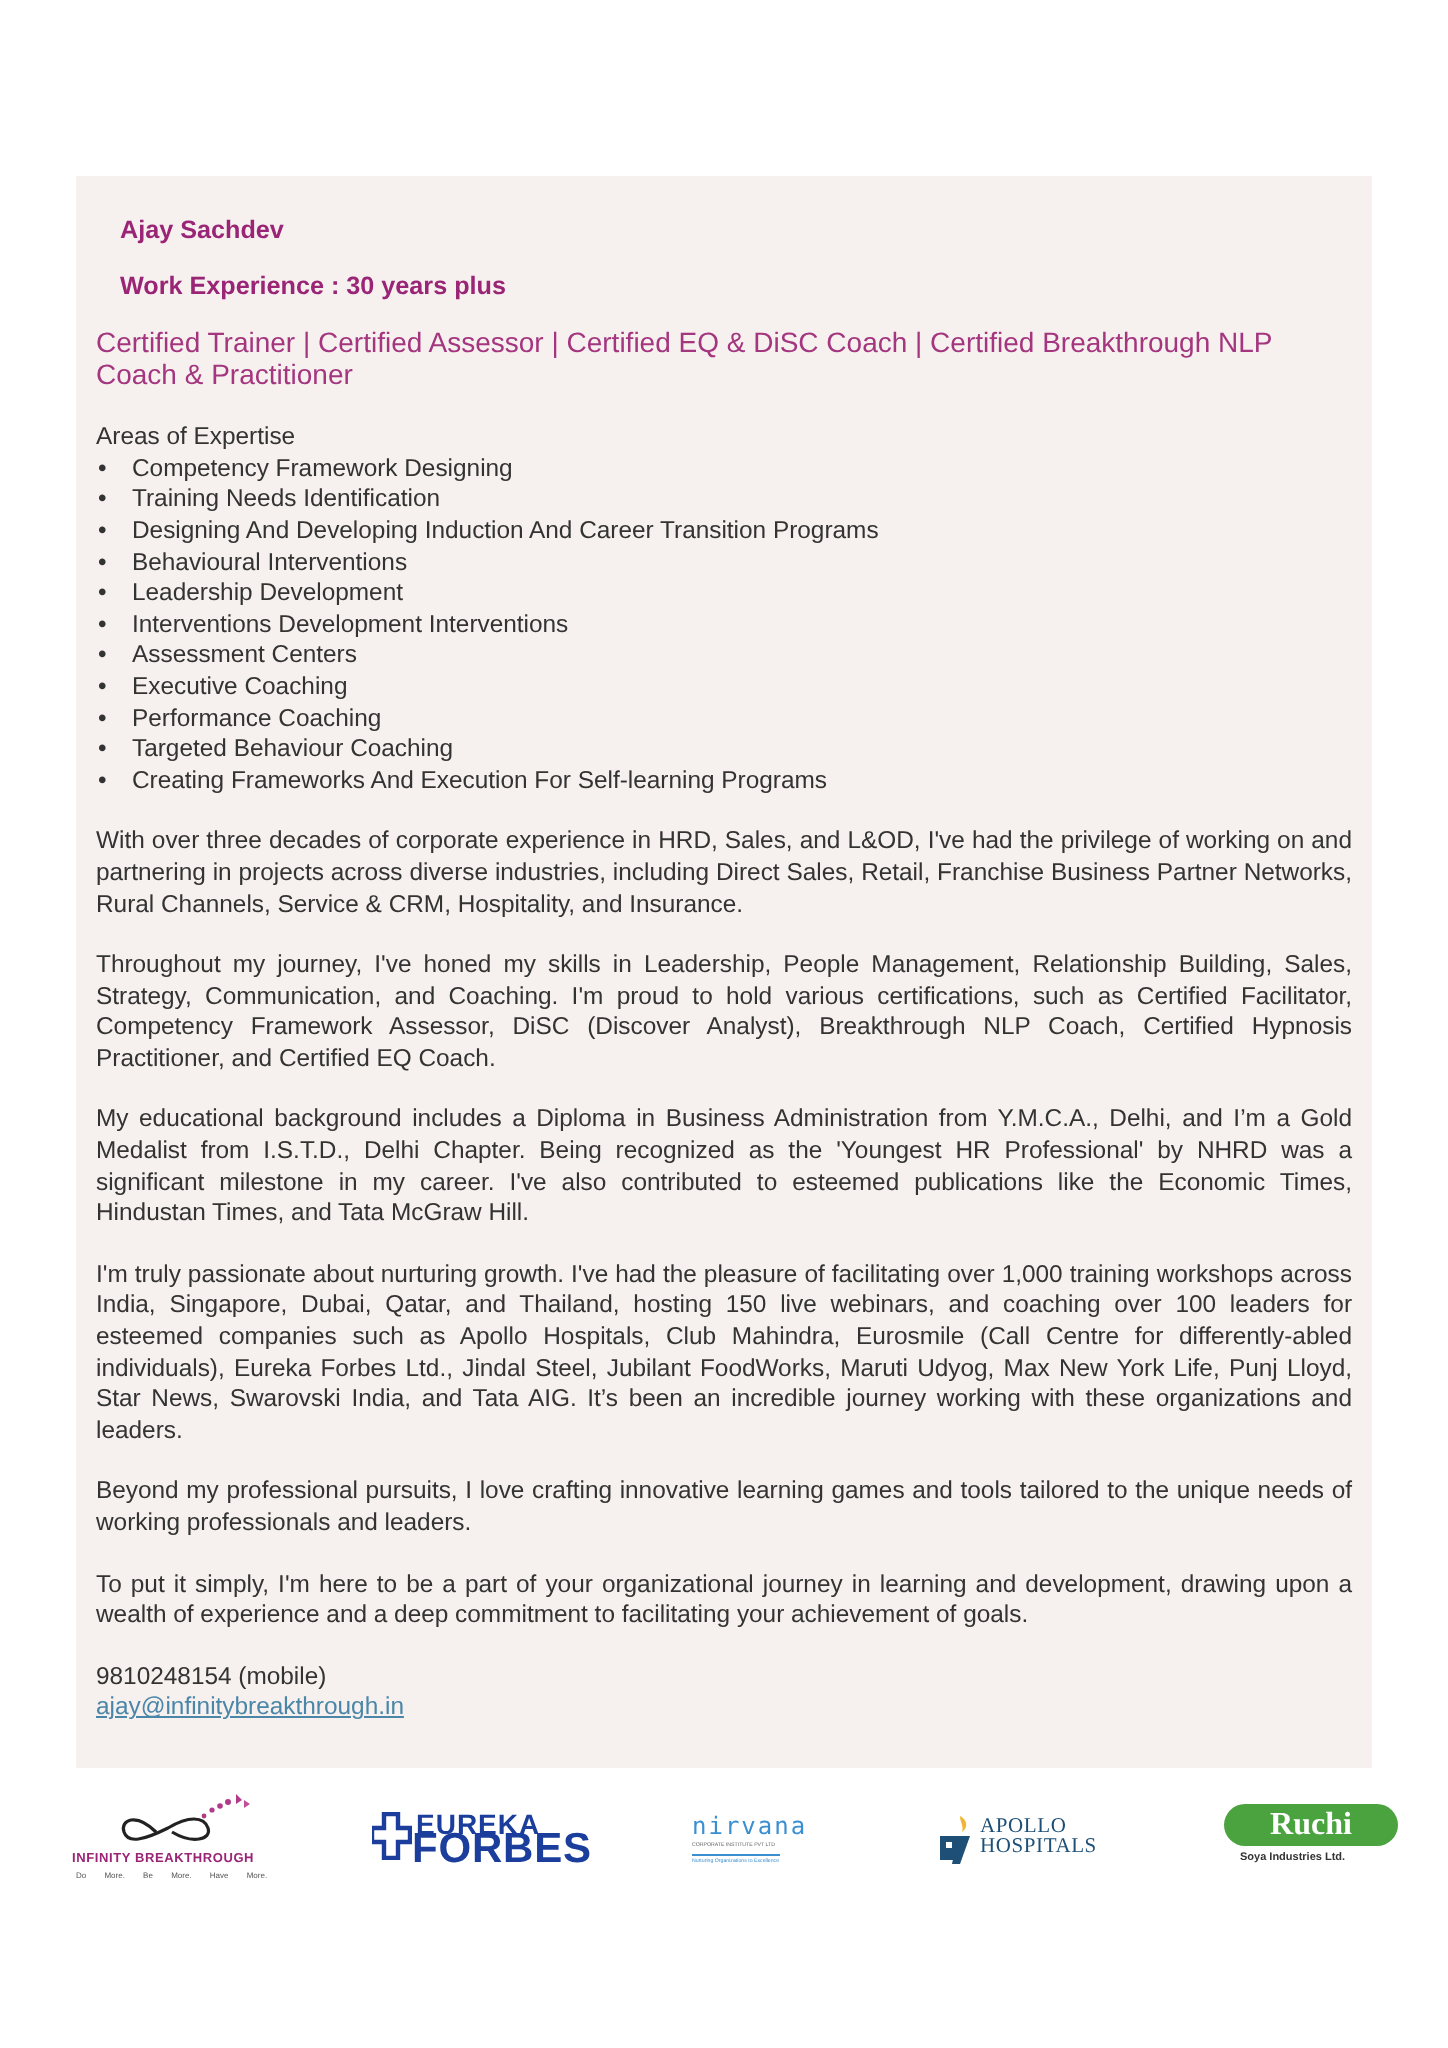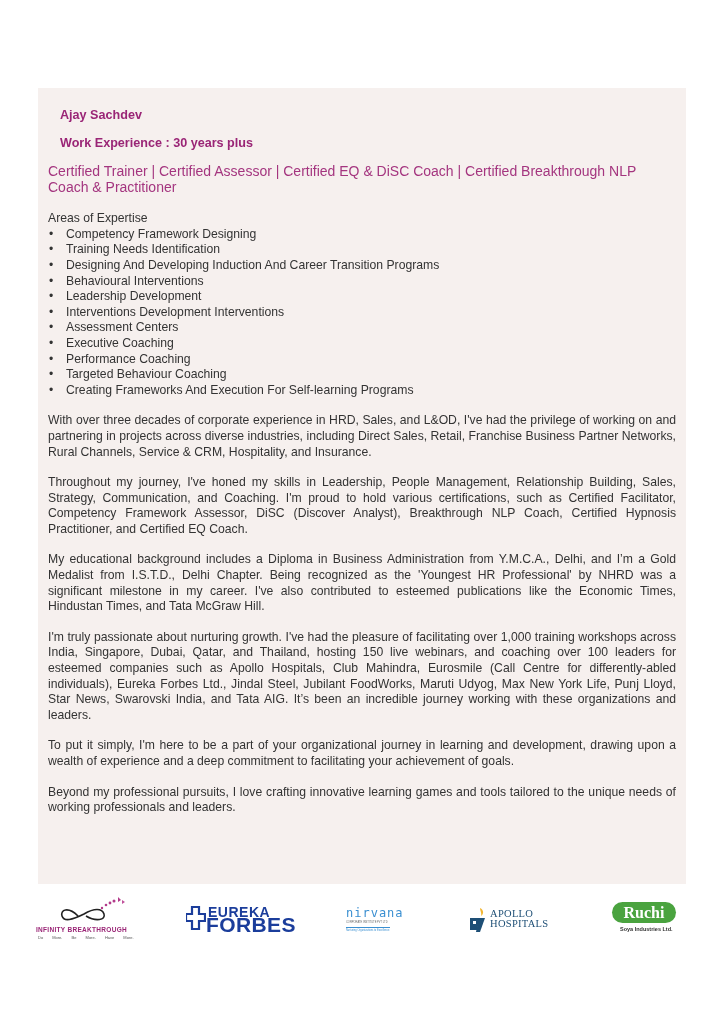--- a/index.html
+++ b/index.html
@@ -34,21 +34,21 @@
     .logo-nirvana { left: 344px; top: 14px; width: 60px; height: 30px; }
     .nir-title { position: absolute; left: 2px; top: 0; font-size: 12px; color: #3a8fd1; letter-spacing: 1px; font-family: "DejaVu Sans Mono", monospace; }
     .nir-sub { position: absolute; left: 2px; top: 15px; font-size: 2.6px; color: #666; white-space: nowrap; }
     .nir-tag { position: absolute; left: 2px; top: 21px; font-size: 2.6px; color: #3a8fd1; white-space: nowrap; border-top: 1px solid #3a8fd1; padding-top: 1px; }
     
     .logo-apollo { left: 468px; top: 14px; width: 100px; height: 30px; }
     .apo-t1, .apo-t2 { position: absolute; left: 22px; font-family: "Liberation Serif", serif; color: #1e4f76; font-size: 10.5px; letter-spacing: 0.3px; white-space: nowrap; }
     .apo-t1 { top: 2px; } .apo-t2 { top: 12px; }
     
     .logo-ruchi { left: 610px; top: 10px; width: 80px; height: 40px; }
-    .ruchi-pill { position: absolute; left: 2px; top: 0; width: 64px; height: 21px; background: #4aa33f; border-radius: 11px; color: #fff; font-family: "Liberation Serif", serif; font-weight: bold; font-size: 16px; text-align: center; line-height: 21px; }
+    .ruchi-pill { position: absolute; left: 2px; top: 0; width: 87px; height: 21px; background: #4aa33f; border-radius: 11px; color: #fff; font-family: "Liberation Serif", serif; font-weight: bold; font-size: 16px; text-align: center; line-height: 21px; }
     .ruchi-sub { position: absolute; left: 10px; top: 24px; font-size: 5.5px; font-weight: bold; color: #333; white-space: nowrap; }
   </style>
 </head>
 <body>
 
 <div class="card">
   <div class="name">Ajay Sachdev</div>
   <div class="exp">Work Experience : 30 years plus</div>
   <div class="certs">Certified Trainer | Certified Assessor | Certified EQ &amp; DiSC Coach | Certified Breakthrough NLP Coach &amp; Practitioner</div>
 
@@ -64,23 +64,27 @@
     <li><span class="bullet">•</span><span>Executive Coaching</span></li>
     <li><span class="bullet">•</span><span>Performance Coaching</span></li>
     <li><span class="bullet">•</span><span>Targeted Behaviour Coaching</span></li>
     <li><span class="bullet">•</span><span>Creating Frameworks And Execution For Self-learning Programs</span></li>
   </ul>
 
   <p class="para">With over three decades of corporate experience in HRD, Sales, and L&amp;OD, I've had the privilege of working on and partnering in projects across diverse industries, including Direct Sales, Retail, Franchise Business Partner Networks, Rural Channels, Service &amp; CRM, Hospitality, and Insurance.</p>
   <p class="para">Throughout my journey, I've honed my skills in Leadership, People Management, Relationship Building, Sales, Strategy, Communication, and Coaching. I'm proud to hold various certifications, such as Certified Facilitator, Competency Framework Assessor, DiSC (Discover Analyst), Breakthrough NLP Coach, Certified Hypnosis Practitioner, and Certified EQ Coach.</p>
   <p class="para">My educational background includes a Diploma in Business Administration from Y.M.C.A., Delhi, and I’m a Gold Medalist from I.S.T.D., Delhi Chapter. Being recognized as the 'Youngest HR Professional' by NHRD was a significant milestone in my career. I've also contributed to esteemed publications like the Economic Times, Hindustan Times, and Tata McGraw Hill.</p>
   <p class="para">I'm truly passionate about nurturing growth. I've had the pleasure of facilitating over 1,000 training workshops across India, Singapore, Dubai, Qatar, and Thailand, hosting 150 live webinars, and coaching over 100 leaders for esteemed companies such as Apollo Hospitals, Club Mahindra, Eurosmile (Call Centre for differently-abled individuals), Eureka Forbes Ltd., Jindal Steel, Jubilant FoodWorks, Maruti Udyog, Max New York Life, Punj Lloyd, Star News, Swarovski India, and Tata AIG. It’s been an incredible journey working with these organizations and leaders.</p>
+  <p class="para">Beyond my professional pursuits, I love crafting innovative learning games and tools tailored to the unique needs of working professionals and leaders.</p>
   <p class="para">To put it simply, I'm here to be a part of your organizational journey in learning and development, drawing upon a wealth of experience and a deep commitment to facilitating your achievement of goals.</p>
-  <p class="para">Beyond my professional pursuits, I love crafting innovative learning games and tools tailored to the unique needs of working professionals and leaders.</p>
 
+  <div class="contact">
+    <div>9810248154 (mobile)</div>
+    <a class="email">ajay@infinitybreakthrough.in</a>
+  </div>
 </div>
 
 <div class="logos">
   <div class="logo logo-infinity">
     <svg width="100" height="30" viewBox="0 0 100 30" style="position:absolute;left:0;top:0;">
       <path d="M42 20 C32 10, 24 14, 26 20 C28 26, 36 24, 48 18 C58 12, 66 12, 68 18 C70 24, 60 26, 50 20" fill="none" stroke="#222" stroke-width="1.6"></path>
       <circle cx="66" cy="12" r="1.2" fill="#b23a8a"></circle>
       <circle cx="70" cy="9" r="1.3" fill="#b23a8a"></circle>
       <circle cx="74" cy="7" r="1.4" fill="#b23a8a"></circle>
       <circle cx="78" cy="5" r="1.5" fill="#b23a8a"></circle>

